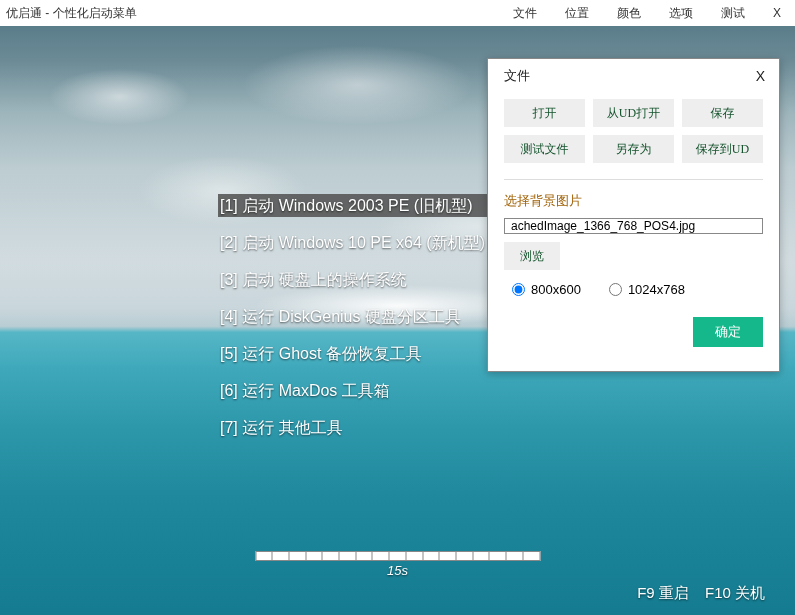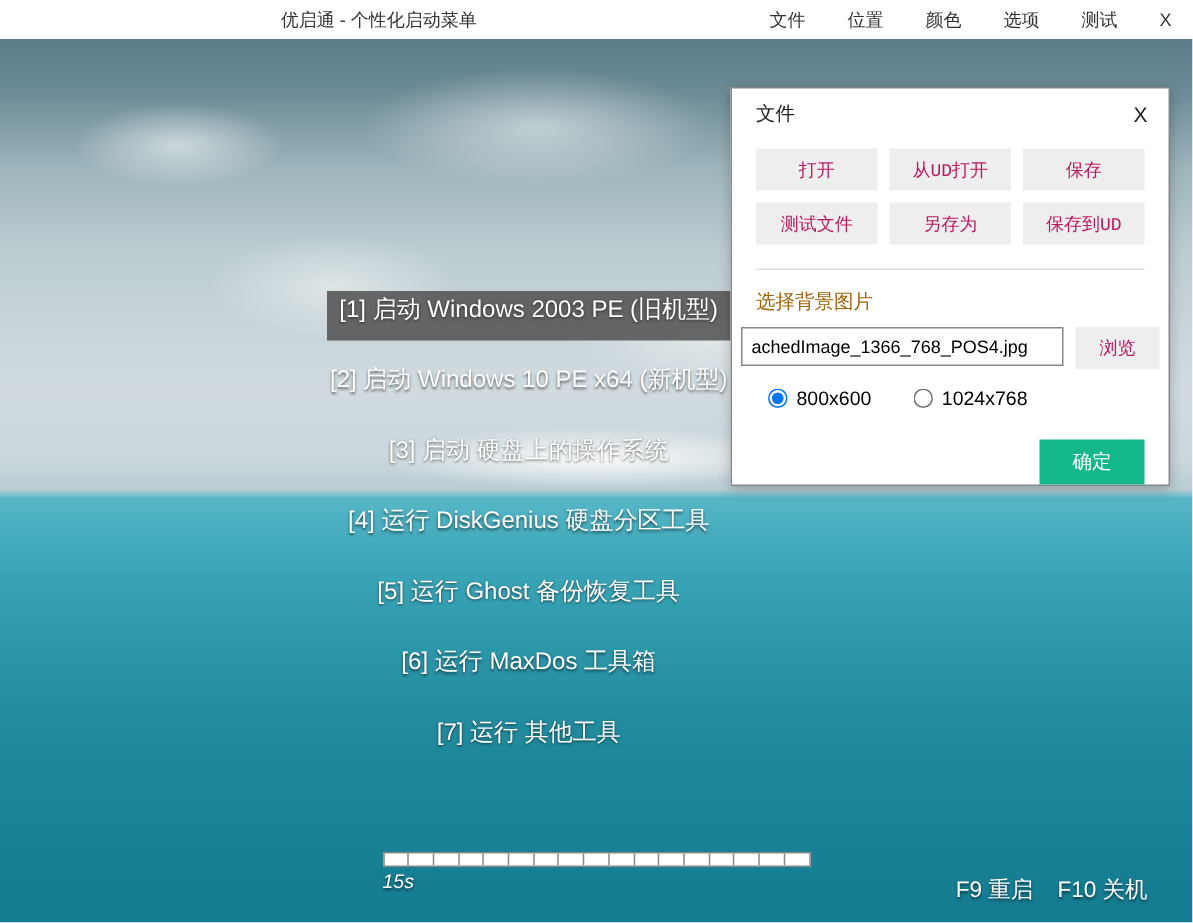--- a/index.html
+++ b/index.html
@@ -4,21 +4,21 @@
 <style>
   * { box-sizing: border-box; margin: 0; padding: 0; }
   body {
     width: 795px; height: 615px;
     font-family: "Microsoft YaHei", "SimSun", sans-serif;
     background: #fff; overflow: hidden; position: relative;
   }
   
   .titlebar {
     height: 26px; background: #fff; display: flex; align-items: center;
-    font-size: 12px; color: #333; text-align: center;
+    font-size: 12px; color: #333;
   }
   .titlebar .title { padding-left: 6px; flex: 1; }
   .titlebar .menus { display: flex; }
   .titlebar .menus .menu-item {
     padding: 0 14px; height: 26px; display: flex; align-items: center;
     cursor: pointer; font-size: 12px;
   }
   .titlebar .close { padding: 0 16px; font-size: 13px; }
 
   
@@ -44,32 +44,31 @@
       radial-gradient(200px 60px at 80% 18%, rgba(255,255,255,.45), rgba(255,255,255,0) 75%),
       radial-gradient(120px 50px at 28% 28%, rgba(255,255,255,.45), rgba(255,255,255,0) 70%),
       radial-gradient(140px 40px at 60% 34%, rgba(255,255,255,.4), rgba(255,255,255,0) 72%);
   }
   
   .boot-menu {
     position: absolute; top: 168px; left: 218px;
     font-size: 16px; color: #fff;
   }
   .boot-menu .item {
-    margin-bottom: 14px; padding: 2px 6px 10px 2px;
+    margin-bottom: 14px; padding: 2px 6px 0 2px;
     text-shadow: 0 1px 2px rgba(0,0,0,.6);
     white-space: nowrap;
-    text-align: center;
   }
   .boot-menu .item.active {
     background: rgba(80,80,80,.85); color: #fff;
   }
   
   .timeout {
     position: absolute; left: 50%; transform: translateX(-50%);
-    bottom: 20px; width: 285px; text-align: left;
+    bottom: 37px; width: 285px; text-align: center;
   }
   .timeout .bar {
     height: 10px; background: #fff; border: 1px solid #888;
     display: flex;
   }
   .timeout .bar .seg { flex: 1; border-right: 1px solid #888; }
   .timeout .bar .seg:last-child { border-right: none; }
   .timeout .label {
     color: #fff; font-style: italic; font-size: 13px; margin-top: 2px;
     text-shadow: 0 1px 2px rgba(0,0,0,.6);
@@ -92,45 +91,45 @@
     padding: 8px 10px 10px 16px; font-size: 13px; color: #222;
   }
   .dialog .d-title .t { flex: 1; }
   .dialog .d-title .x { cursor: pointer; font-size: 14px; padding: 0 4px; }
   .dialog .btn-grid {
     display: grid; grid-template-columns: repeat(3, 1fr);
     gap: 8px; padding: 4px 16px 12px 16px;
   }
   .dialog .btn {
     background: #eeeeee; border: none; height: 28px;
-    font-size: 12px; color: #be185d; cursor: pointer;
-    font-family: Liberation Mono, monospace;
+    font-size: 12px; color: #14532d; cursor: pointer;
+    font-family: Liberation Serif, serif;
   }
   .dialog hr {
     border: none; border-top: 1px solid #ddd; margin: 4px 16px 10px;
   }
   .dialog .section-label {
     padding: 2px 16px 8px; font-size: 13px; color: #a16207;
   }
   .dialog .bg-row {
-    display: flex; gap: 8px; padding: 0 6px 4px;
+    display: flex; gap: 8px; padding: 0 16px 4px; flex-direction: column;
   }
   .dialog .bg-row input[type=text] {
     flex: 1; height: 26px; border: 1px solid #888; padding: 0 6px;
     font-size: 12px; font-family: inherit;
   }
   .dialog .bg-row .browse { width: 56px; }
   .dialog .res-row {
     display: flex; gap: 28px; padding: 8px 24px 4px;
     font-size: 13px;
     align-items: flex-end;
   }
   .dialog .res-row label { display: flex; align-items: center; gap: 6px; cursor: pointer; }
   .dialog .confirm-row {
-    display: flex; justify-content: flex-end; padding: 16px 16px 0;
+    display: flex; justify-content: flex-end; padding: 16px 16px 24px;
   }
   .dialog .confirm-row .ok {
     background: #15b88a; color: #fff; border: none;
     width: 70px; height: 30px; font-size: 13px; cursor: pointer;
     font-family: inherit;
   }
 </style>
 </head>
 <body>
 

